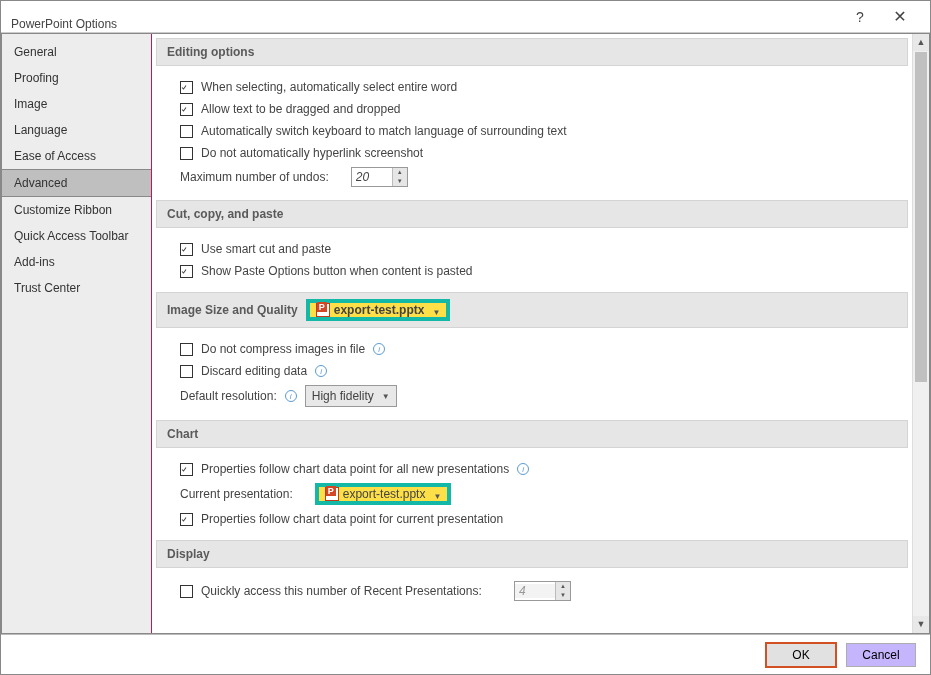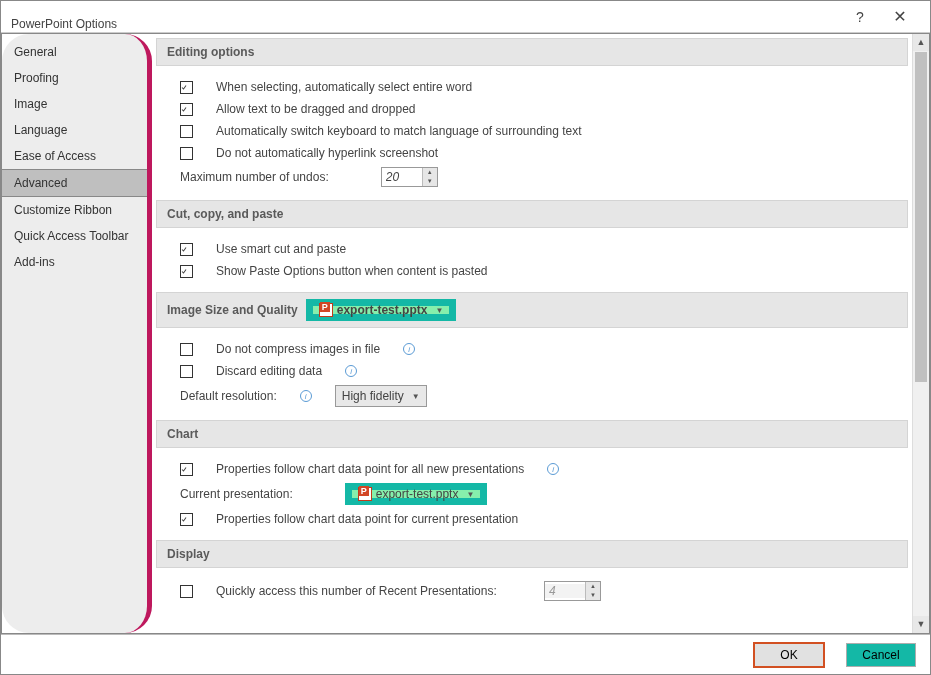--- a/index.html
+++ b/index.html
@@ -3,52 +3,52 @@
 <meta charset="utf-8">
 <style>
 * { box-sizing: border-box; margin: 0; padding: 0; font-family: 'Segoe UI', Tahoma, sans-serif; }
 body { background: #fff; width: 931px; height: 675px; overflow: hidden; }
 .dialog { width: 931px; height: 675px; border: 1px solid #888; background: #fff; display: flex; flex-direction: column; }
 .titlebar { height: 32px; display: flex; align-items: center; padding: 0 10px; border-bottom: 1px solid #ccc; font-size: 12px; color: #444; }
 .titlebar .title { flex: 1; margin-top: 14px; }
 .titlebar .help-icon, .titlebar .close-icon { width: 40px; text-align: center; font-size: 14px; cursor: pointer; color:#444; }
 .titlebar .close-icon { font-size: 16px; }
 .body-area { flex: 1; display: flex; min-height: 0; background:#fff; border:1px solid #888; margin:0; }
-.sidebar { width: 150px; background: #ededed; border-right: 5px solid #be185d; padding-top: 5px; border-radius: 27px; }
+.sidebar { width: 150px; background: #ededed; border-right: 1px solid #be185d; padding-top: 5px; }
 .sidebar-item { padding: 6px 12px; font-size: 12px; color: #333; cursor: pointer; }
 .sidebar-item.selected { background: #bfbfbf; border-top: 1px solid #888; border-bottom: 1px solid #888; }
 .main { flex: 1; position: relative; background: #fff; overflow: hidden; }
 .scroll-area { position: absolute; inset: 0 17px 0 0; overflow: hidden; background:#fff; }
 .scrollbar { position: absolute; right: 0; top: 0; bottom: 0; width: 17px; background: #f0f0f0; border-left: 1px solid #ddd; }
 .scroll-up, .scroll-down { height: 17px; text-align: center; font-size: 9px; line-height: 17px; color: #555; background: #e8e8e8; cursor: pointer; }
 .scroll-thumb { position: absolute; left: 2px; right: 2px; top: 18px; height: 330px; background: #c0c0c0; }
 .section-header { background: #e6e6e6; border: 1px solid #d4d4d4; padding: 6px 10px; font-size: 12px; font-weight: bold; color: #5a5a5a; margin: 4px; display:flex; align-items:center; gap:8px;}
 .section-body { padding: 6px 8px 6px 28px; }
-.row { display: flex; align-items: center; gap: 23px; font-size: 12px; color: #444; padding: 3px 0; min-height: 22px; }
+.row { display: flex; align-items: center; gap: 8px; font-size: 12px; color: #444; padding: 3px 0; min-height: 22px; }
 .checkbox { width: 13px; height: 13px; border: 1px solid #333; background: #fff; display: inline-flex; align-items: center; justify-content: center; cursor: pointer; flex-shrink:0;}
 .checkbox.checked::after { content: ""; width: 9px; height: 9px; background: transparent; display:block; }
 .checkbox.checked svg { display:block; width:11px; height:11px; }
 .checkbox svg { display:none; }
 .check-svg { stroke:#444; stroke-width:2; fill:none; }
 .label { color: #444; }
 .info-icon { width: 12px; height: 12px; border: 1px solid #5b9bd5; border-radius: 50%; color: #5b9bd5; font-size: 8px; display: inline-flex; align-items: center; justify-content: center; flex-shrink:0; cursor:help;}
 .info-icon::after { content: "i"; font-style: italic; }
 .spinner { display: inline-flex; align-items: center; border: 1px solid #999; height: 20px; background: #fff; }
 .spinner input { border: none; width: 40px; padding: 0 4px; font-size: 12px; outline: none; background:transparent; color:#444;font-style:italic;}
 .spinner .btns { display: flex; flex-direction: column; border-left: 1px solid #bbb; background:#e6e6e6;}
 .spinner .sbtn { width: 14px; height: 9px; font-size: 6px; line-height: 8px; text-align: center; cursor: pointer; color:#555;}
 .spinner.disabled input { color:#999; background:#f3f3f3;}
 .dropdown { display: inline-flex; align-items: center; border: 1px solid #999; height: 22px; padding: 0 2px 0 6px; background: #e8e8e8; gap: 4px; cursor:pointer; font-size:12px; color:#444;}
 .dropdown .dd-arrow { font-size: 8px; padding: 0 4px; color:#555; border-left:0px solid #bbb;}
-.dropdown.file { background:#86efac; border:7px solid #14b8a6; }
+.dropdown.file { background:#fde047; border:4px solid #14b8a6;align-items:flex-end; }
 .ppt-glyph { width:14px; height:14px; display:inline-block; position:relative;}
 .ppt-glyph::before{content:"";position:absolute;inset:0;background:#fff;border:1px solid #c23b1a;}
 .ppt-glyph::after{content:"P";position:absolute;left:1px;top:-1px;font-size:9px;font-weight:bold;color:#fff;background:#d24726;width:10px;height:10px;line-height:10px;text-align:center;}
-.footer { height: 40px; border-top: 1px solid #bbb; display: flex; align-items: center; justify-content: flex-end; gap: 22px; padding: 11px 14px; background:#fff;}
-.footer button { width: 70px; height: 24px; font-size: 12px; border: 1px solid #adadad; background: #14b8a6; cursor: pointer; }
+.footer { height: 40px; border-top: 1px solid #bbb; display: flex; align-items: center; justify-content: flex-end; gap: 10px; padding: 11px 14px; background:#fff;}
+.footer button { width: 70px; height: 24px; font-size: 12px; border: 1px solid #adadad; background: #c4b5fd; cursor: pointer; }
 .footer button.ok { border: 1px solid #d25022; outline: 1px solid #d25022; background:#e1e1e1;}
 .indent-text { margin-left: 0px; }
 </style>
 </head>
 <body>
 
 <div class="dialog">
   <div class="titlebar">
     <span class="title">PowerPoint Options</span>
     <span class="help-icon">?</span>
@@ -59,20 +59,21 @@
     <div class="sidebar">
       <div class="sidebar-item">General</div>
       <div class="sidebar-item">Proofing</div>
       <div class="sidebar-item">Image</div>
       <div class="sidebar-item">Language</div>
       <div class="sidebar-item">Ease of Access</div>
       <div class="sidebar-item selected">Advanced</div>
       <div class="sidebar-item">Customize Ribbon</div>
       <div class="sidebar-item">Quick Access Toolbar</div>
       <div class="sidebar-item">Add-ins</div>
+      <div class="sidebar-item">Trust Center</div>
     </div>
 
     <div class="main">
       <div class="scroll-area">
 
         <div class="section-header">Editing options</div>
         <div class="section-body">
           <div class="row">
             <span class="checkbox checked">
                 <svg viewBox="0 0 12 12">

